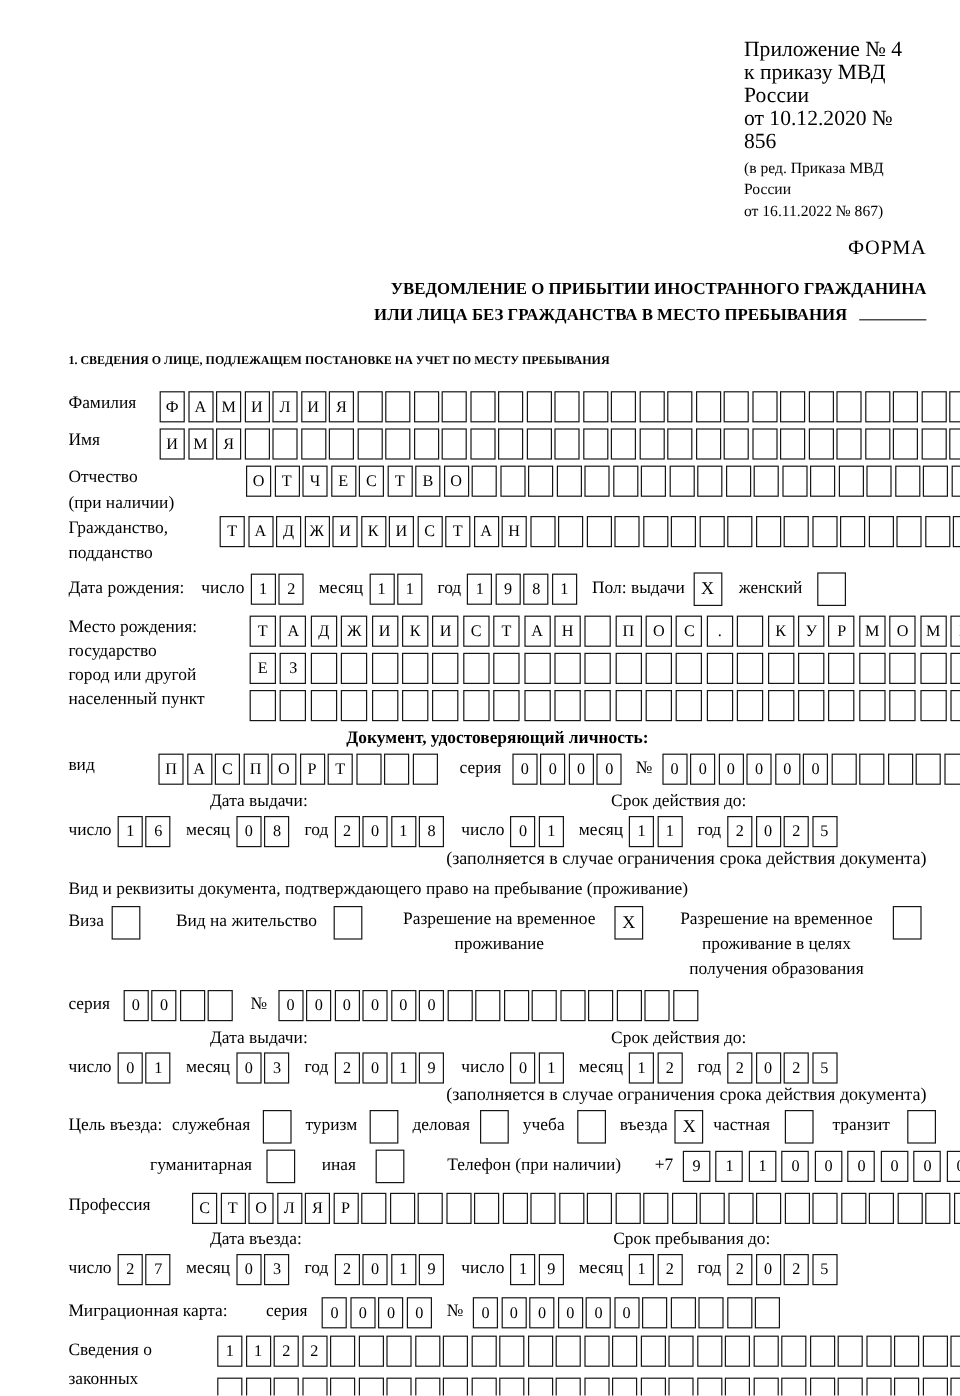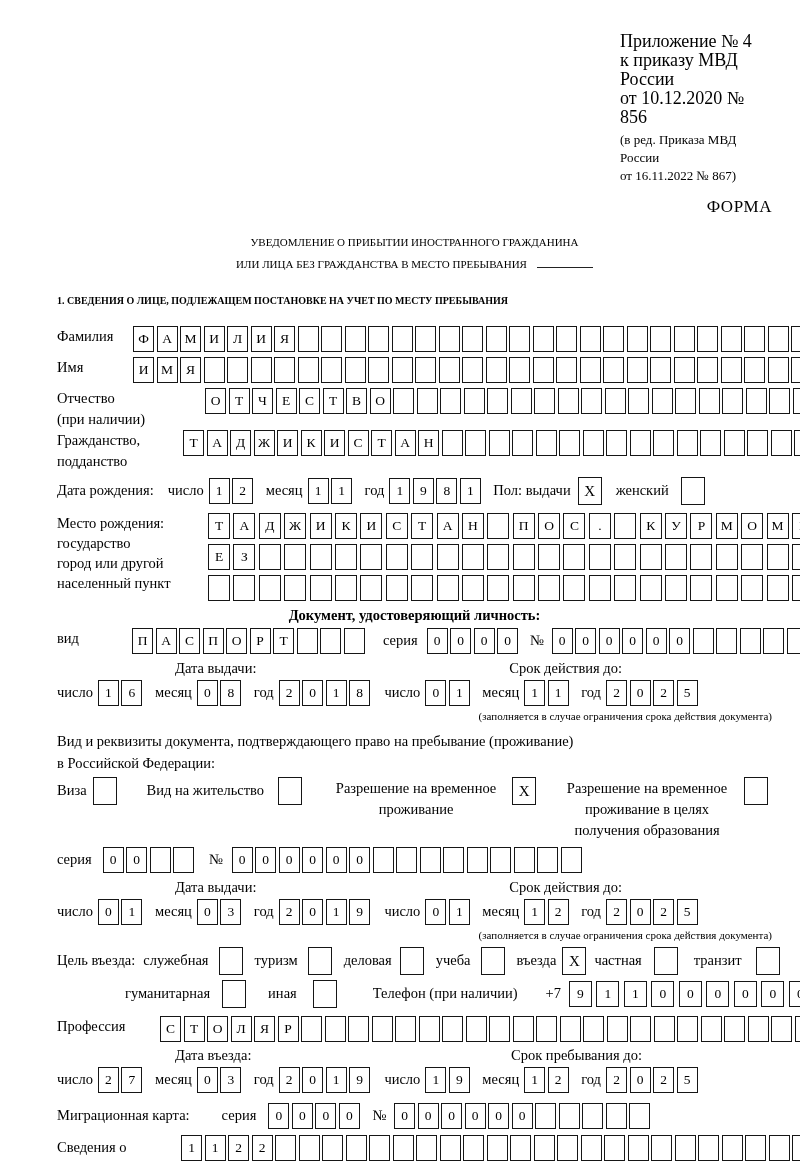--- a/index.html
+++ b/index.html
@@ -2,37 +2,37 @@
 <html><head>
 <meta charset="utf-8">
 <style>
   html,body{margin:0;padding:0}
   body{width:800px;height:1163px;background:#fff;color:#000;
        font-family:"Liberation Serif","DejaVu Serif",serif;font-size:14.5px;overflow:hidden}
   .page{padding:32px 28px 0 57px}
   .appendix{margin-left:563px;line-height:19px;font-size:18px}
   .revision{margin-left:563px;line-height:18px;font-size:13px;margin-top:4px}
   .forma{text-align:right;font-weight:normal;font-size:17px;margin-top:12px;letter-spacing:.5px}
-  .title{text-align:center;font-weight:normal;font-size:11px;line-height:22px;margin-top:14px}
+  .title{text-align:right;font-weight:bold;font-size:14px;line-height:22px;margin-top:14px}
   .blank-underline{display:inline-block;width:56px;border-bottom:1.8px solid #222;height:12px;margin-left:10px}
   .sec{font-weight:bold;font-size:10px;margin-top:20px}
   .row{display:flex;align-items:flex-start;white-space:nowrap;line-height:24px}
   .lblcol{flex:none;line-height:21px}
   .boxes{display:inline-flex;flex:none;align-items:flex-start}
   .cbox{flex:none;width:19px;height:24px;border:1.7px solid #161616;margin-right:2.5px;
         display:inline-flex;align-items:center;justify-content:center;font-size:13.5px}
   .wide .cbox{width:20px;margin-right:3.4px}
   .pwide .cbox{width:21px;margin-right:4.5px}
   .chk{flex:none;width:22px;height:26px;border:1.7px solid #161616;display:inline-flex;
        align-items:center;justify-content:center;font-size:15px;margin-top:-1px}
   .dl{margin-left:10px;margin-right:5px}
   .dl:first-child{margin-left:0}
   .dgrp{display:inline-flex;align-items:flex-start;white-space:nowrap}
   .dhead{display:flex;margin-top:5px;line-height:19px}
-  .note{text-align:right;font-size:11px;line-height:15px;margin-top:3px}
+  .note{text-align:right;font-size:15px;line-height:15px;margin-top:3px}
   .center{text-align:center}
   .boxcol>.boxes{margin-bottom:5px;display:flex}
   .optlabel{white-space:normal;text-align:center;line-height:21px}
   .mt4{margin-top:4px}.mt5{margin-top:5px}.mt6{margin-top:6px}.mt8{margin-top:8px}
   .mt10{margin-top:10px}.mt20{margin-top:20px}
   .bold{font-weight:bold}
 </style>
 </head>
 <body>
 
@@ -395,21 +395,20 @@
           <span class="cbox">0</span>
           <span class="cbox">2</span>
           <span class="cbox">5</span>
         </span>
     </span>
   </div>
   <div class="note">(заполняется в случае ограничения срока действия документа)</div>
 
   <div style="margin-top:6px;line-height:22px">
     <div>Вид и реквизиты документа, подтверждающего право на пребывание (проживание)</div>
-    <div>в Российской Федерации:</div>
   </div>
 
   <div class="row mt4">
     <span>Виза</span>
     <span class="chk" style="margin-left:6px"></span>
     <span style="margin-left:30px">Вид на жительство</span>
     <span class="chk" style="margin-left:14px"></span>
     <span class="optlabel" style="width:176px;margin-left:26px">Разрешение на временное проживание</span>
     <span class="chk" style="margin-left:8px">X</span>
     <span class="optlabel" style="width:178px;margin-left:22px">Разрешение на временное проживание в целях получения образования</span>

